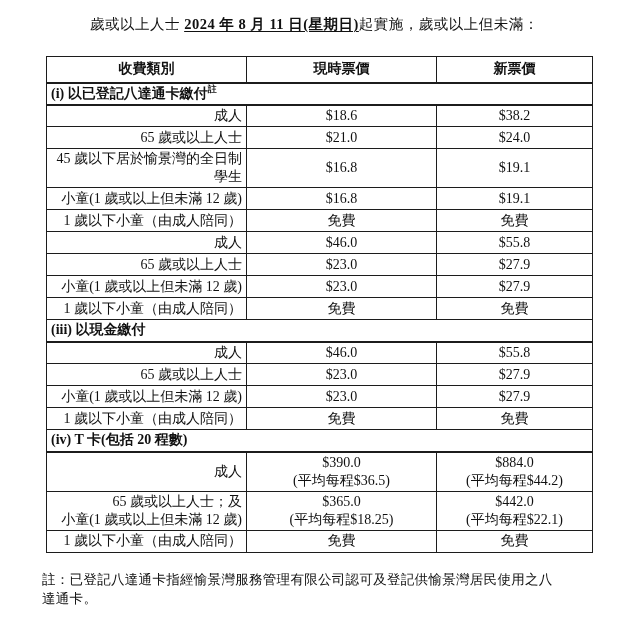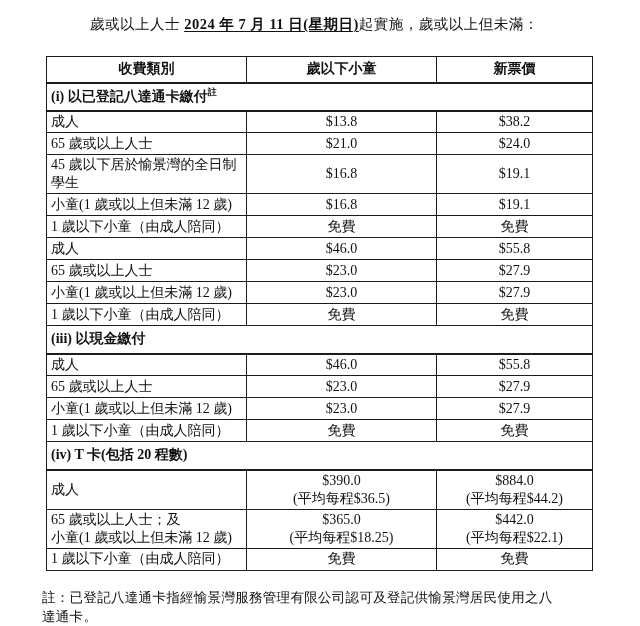--- a/index.html
+++ b/index.html
@@ -45,32 +45,32 @@
   }
   .fare-table thead th {
     font-weight: bold;
     text-align: center;
     height: 26px;
     border-bottom-width: 2px;
   }
   tr.section-row td {
     font-weight: bold;
     text-align: left;
-    height: 28px;
+    height: 22px;
     border-bottom-width: 2px;
     white-space: pre-line;
   }
   tr.section-row sup {
     font-size: 9px;
     font-weight: bold;
     vertical-align: super;
     line-height: 0;
   }
   td.cat {
-    text-align: left;
+    text-align: right;
     height: 22px;
     white-space: pre-line;
   }
   td.price {
     text-align: center;
     height: 22px;
     white-space: pre-line;
   }
 
   .footnote {
@@ -80,43 +80,43 @@
     letter-spacing: 0.3px;
     white-space: pre-line;
     margin-left: -4px;
   }
 </style>
 </head>
 <body>
 
 <div class="page">
 
-  <p class="title"><span>歲或以上人士 </span><span class="date">2024 年 7 月 11 日(星期日)</span><span>起實施，歲或以上但未滿：</span></p>
+  <p class="title"><span>歲或以上人士 </span><span class="date">2024 年 8 月 11 日(星期日)</span><span>起實施，歲或以上但未滿：</span></p>
 
   <table class="fare-table">
     <colgroup>
         <col class="c1">
         <col class="c2">
         <col class="c3">
       </colgroup>
     <thead>
       <tr>
         <th>收費類別</th>
-        <th>歲以下小童</th>
+        <th>現時票價</th>
         <th>新票價</th>
       </tr>
     </thead>
     <tbody>
 
       <tr class="section-row">
         <td colspan="3"><span>(i) 以已登記八達通卡繳付</span><sup>註</sup></td>
       </tr>
       <tr>
         <td class="cat">成人</td>
-        <td class="price">$13.8</td>
+        <td class="price">$18.6</td>
         <td class="price">$38.2</td>
       </tr>
       <tr>
         <td class="cat">65 歲或以上人士</td>
         <td class="price">$21.0</td>
         <td class="price">$24.0</td>
       </tr>
       <tr>
         <td class="cat">45 歲以下居於愉景灣的全日制
 學生</td>

